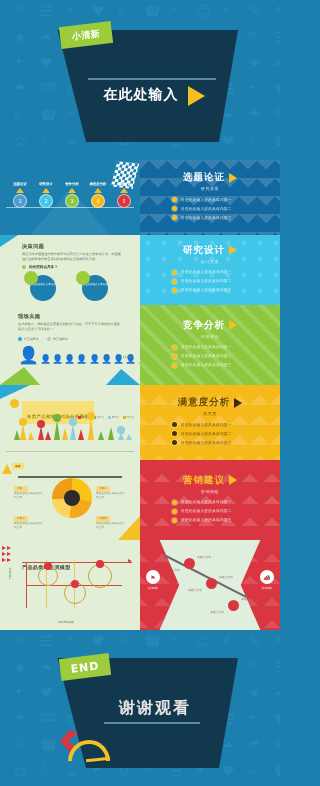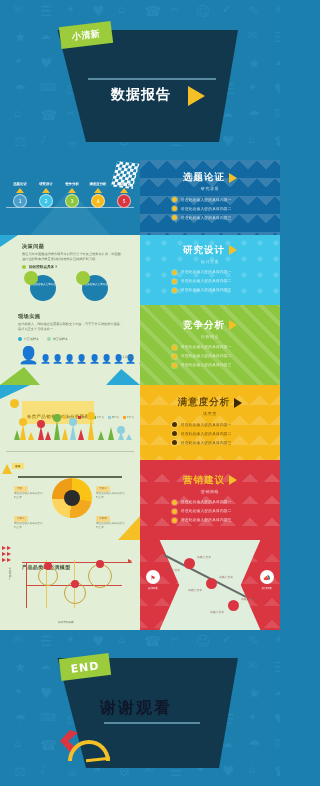--- a/index.html
+++ b/index.html
@@ -182,22 +182,22 @@
     background:#12384d;
     clip-path: polygon(5% 0%, 100% 0%, 90% 100%, 20% 100%);
   }
   .end-badge {
     position:absolute; left:60px; top:26px; width:50px; height:22px;
     background:#9ccb3b; transform:rotate(-7deg);
     display:flex; align-items:center; justify-content:center;
     color:#fff; font-size:11px; font-weight:bold; letter-spacing:1px;
   }
   .end-title {
-    position:absolute; left:100px; top:68px; width:110px; text-align:left;
-    color:#0f172a; font-size:16px; font-weight:bold; letter-spacing:2px;
+    position:absolute; left:100px; top:68px; width:110px; text-align:center;
+    color:#e5e5e5; font-size:16px; font-weight:bold; letter-spacing:2px;
   }
   .end-rule { position:absolute; left:104px; top:92px; width:96px; height:2px; background:#5b8ca3; }
   .end-arc {
     position:absolute; left:68px; top:110px; width:42px; height:21px;
     border:4px solid #f5c026; border-bottom:none;
     border-radius:42px 42px 0 0;
   }
   .end-zig {
     position:absolute; left:60px; top:100px; width:18px; height:22px;
     background:#d93642;
@@ -275,21 +275,21 @@
         <span style="left: 144px; top: 134px; font-size: 11px;">✉</span>
         <span style="left: 170px; top: 134px; font-size: 14px;">☰</span>
         <span style="left: 196px; top: 134px; font-size: 11px;">✦</span>
         <span style="left: 222px; top: 134px; font-size: 14px;">♥</span>
         <span style="left: 248px; top: 134px; font-size: 11px;">⌂</span>
         <span style="left: 274px; top: 134px; font-size: 14px;">☎</span>
       </div>
     <div class="cover-shape"></div>
     <div class="badge-tag">小清新</div>
     <div class="cover-rule"></div>
-    <div class="cover-sub">数据报告</div>
+    <div class="cover-sub">在此处输入</div>
     <div class="play-tri"></div>
   </section>
 
   <div class="grid">
 
     <div class="row">
       <div class="cell h75 tl">
         <div class="tl-mtn"></div>
         <div class="flagchk"></div>
         <div class="tl-line"></div>

